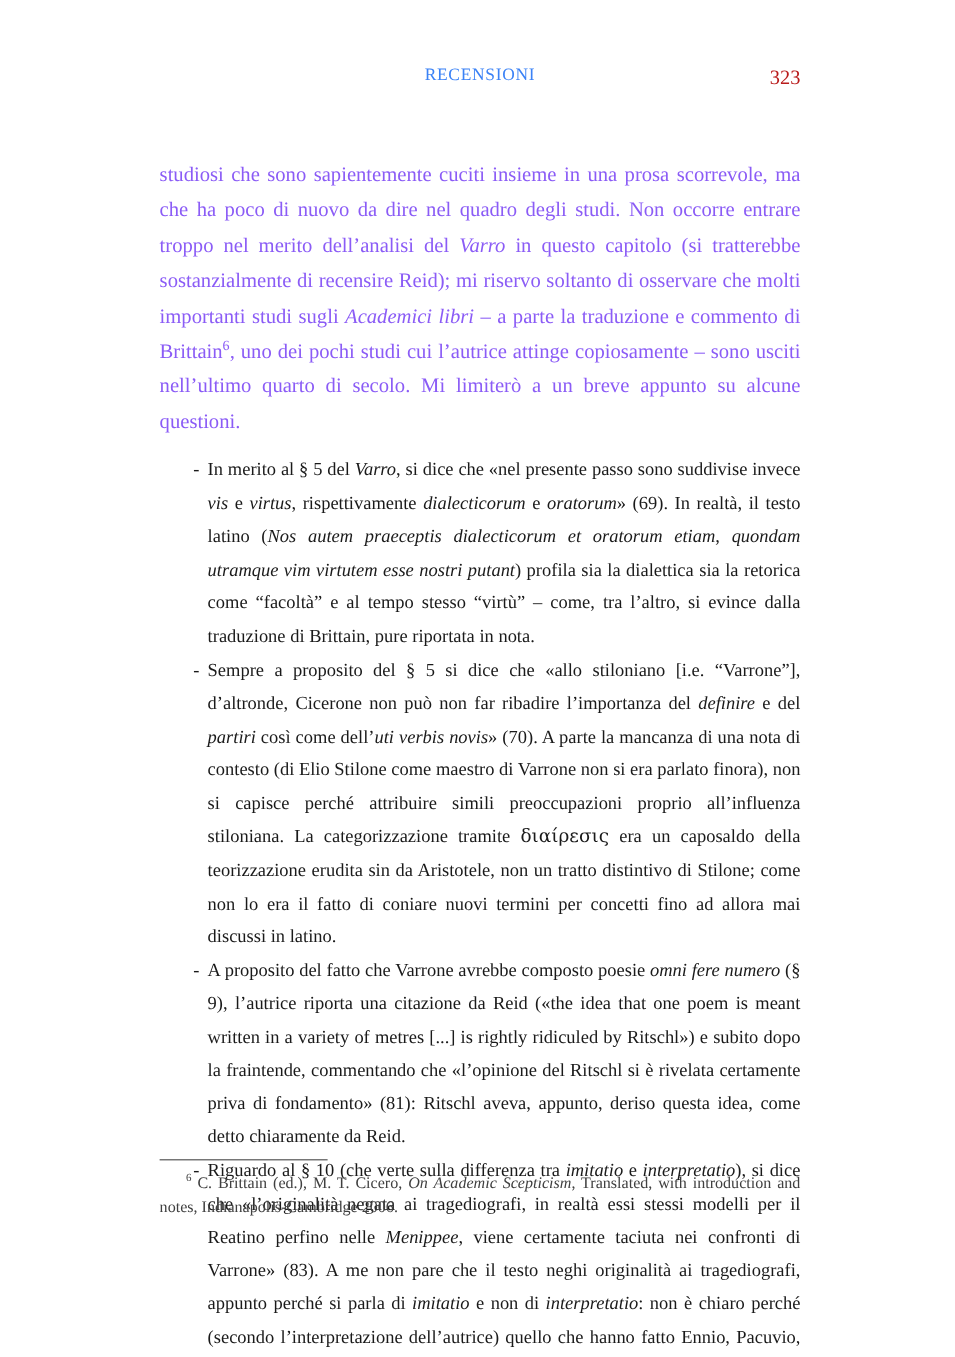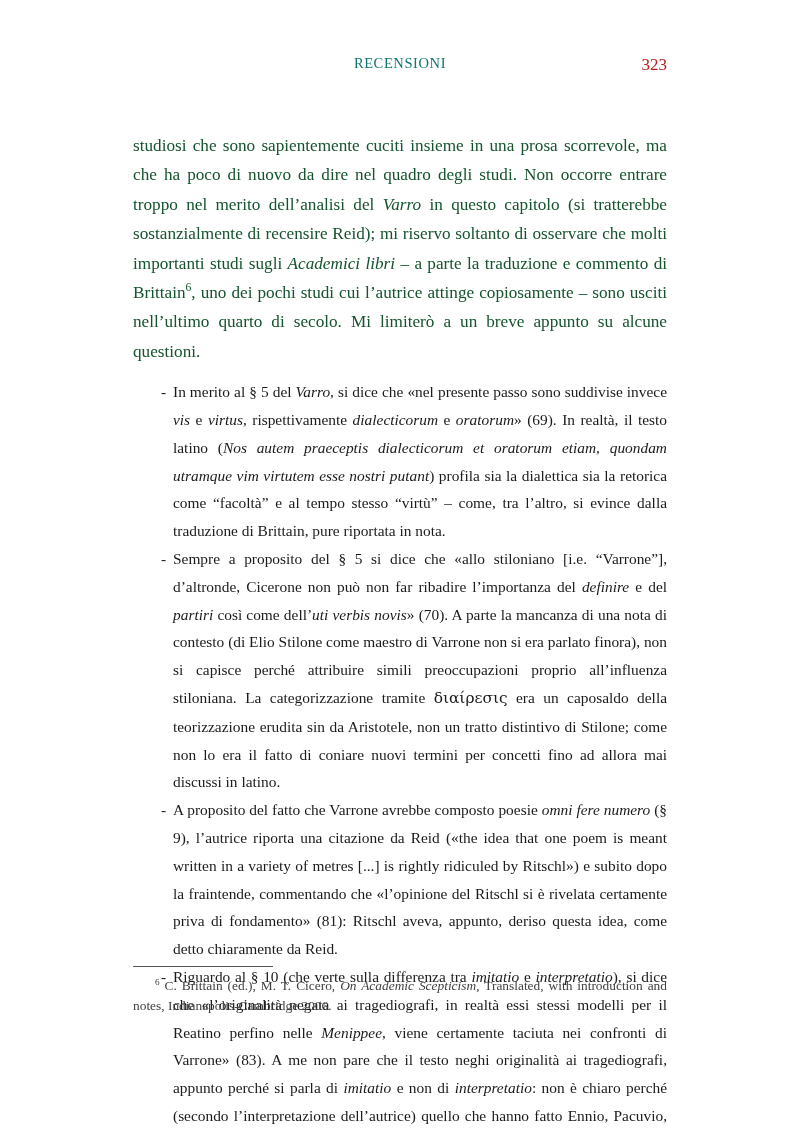--- a/index.html
+++ b/index.html
@@ -29,21 +29,21 @@
     width: 534px;
     height: 24px;
     font-size: 14.5px;
     letter-spacing: 0.6px;
   }
   .running-head .rh-title {
     position: absolute;
     left: 0;
     width: 100%;
     text-align: center;
-    color: #0f766e;
+    color: #3b82f6;
   }
   .running-head .rh-folio {
     position: absolute;
     right: 0;
     top: 0;
     font-size: 17px;
     letter-spacing: 0;
     color: #b91c1c;
   }
 
@@ -54,21 +54,21 @@
     width: 534px;
   }
 
   p.body-para {
     margin: 0;
     font-size: 17.2px;
     line-height: 29.4px;
     text-align: justify;
     text-justify: inter-word;
     hyphens: manual;
-    color: #14532d;
+    color: #8b5cf6;
   }
 
   ul.note-list {
     list-style: none;
     margin: 12px 0 0 0;
     padding: 0;
   }
   ul.note-list li {
     position: relative;
     margin: 0 0 0 28px;

